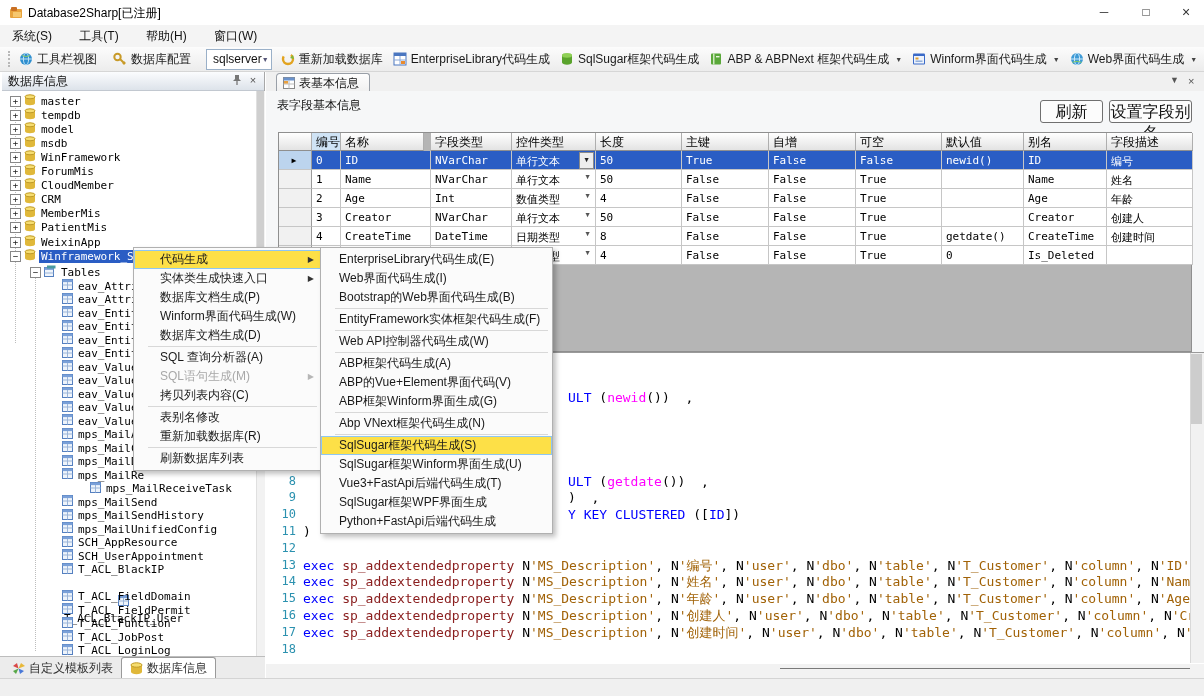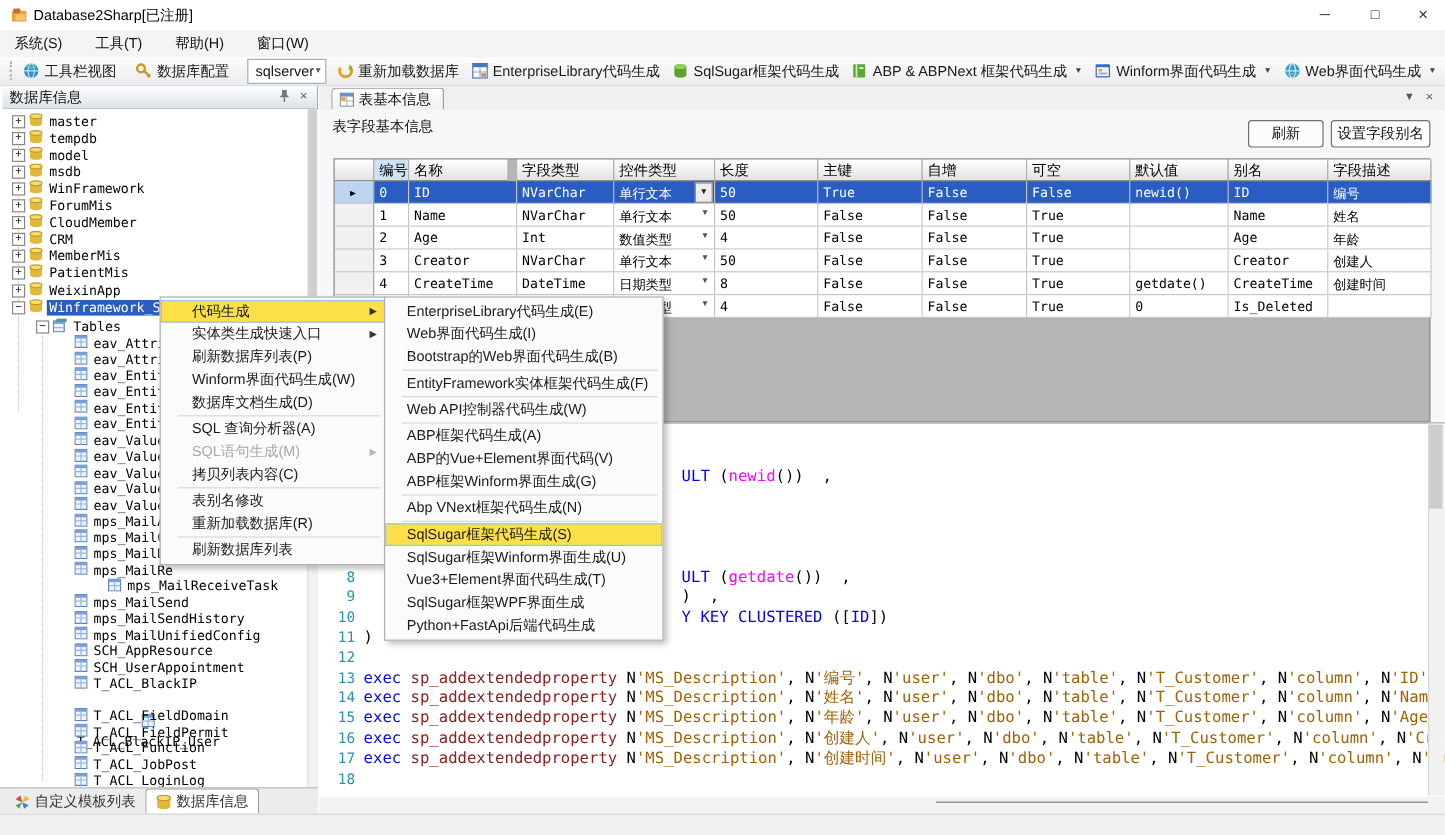--- a/index.html
+++ b/index.html
@@ -43,21 +43,21 @@
              display:flex;align-items:flex-end;padding-left:4px;box-sizing:border-box}
   .btab{display:inline-flex;align-items:center;gap:4px;height:20px;padding:0 8px;font-size:12px;color:#333}
   .btab.active{background:#fff;border:1px solid #9a9a9a;border-bottom:none;border-radius:3px 3px 0 0}
   
   #tabstrip{left:266px;top:72px;width:938px;height:19px;background:#f0f0f0;border-bottom:1px solid #b9b9b9}
   #doc-tab{left:276px;top:73px;height:18px;background:linear-gradient(#fefefe,#f0f0f0);border:1px solid #9aa0a8;
            border-bottom:none;border-radius:4px 3px 0 0;display:flex;align-items:center;gap:4px;padding:0 10px 0 6px;font-size:12px}
   .striptool{top:75px;color:#555;font-size:9px}
   #panel{left:266px;top:91px;width:938px;height:587px;background:#f6f7f8}
   #panel-label{left:277px;top:97px;font-size:12px;color:#111}
-  .pbtn{top:100px;height:23px;background:#fcfcfc;border:1px solid #707070;border-radius:3px;font-size:12px;
+  .pbtn{top:100px;height:23px;background:#fcfcfc;border:1px solid #707070;border-radius:3px;font-size:16px;
         text-align:center;line-height:21px;box-sizing:border-box}
   
   #grid{left:278px;top:132px;width:914px;height:220px;background:#b5b5b5;border:1px solid #8f8f8f;box-sizing:border-box}
   .gcell{position:absolute;box-sizing:border-box;border-right:1px solid #c6c6c6;border-bottom:1px solid #c6c6c6;
          font:11px "DejaVu Sans Mono",monospace;padding:3px 2px 0 4px;white-space:nowrap;overflow:hidden;background:#fff;color:#000}
   .ghead{background:linear-gradient(#ffffff,#e3e3e3);border-right:1px solid #aeaeae;border-bottom:1px solid #8f8f8f;
          font:12px "Liberation Sans",sans-serif;padding-top:1px}
   .ghead.sorted{background:#cfe3f5}
   .rowhdr{background:#f1f1f1;border-right:1px solid #9a9a9a;text-align:center;padding-left:0}
   .selrow .gcell{background:#2a5dc4;color:#fff}
@@ -744,21 +744,21 @@
 <div class="abs" id="code-scroll"></div>
 <div class="abs" id="code-thumb"></div>
 <div class="abs" id="bottomstrip"></div>
 <div class="abs" id="hline"></div>
 
 <div class="abs" id="statusbar"></div>
 
 <div class="menu" id="menu1">
     <div class="mi hi">代码生成<span class="ar">▶</span></div>
     <div class="mi">实体类生成快速入口<span class="ar">▶</span></div>
-    <div class="mi">刷新数据库列表(P)</div>
+    <div class="mi">数据库文档生成(P)</div>
     <div class="mi">Winform界面代码生成(W)</div>
     <div class="mi">数据库文档生成(D)</div>
     <div class="msep"></div>
     <div class="mi">SQL 查询分析器(A)</div>
     <div class="mi dis">SQL语句生成(M)<span class="ar">▶</span></div>
     <div class="mi">拷贝列表内容(C)</div>
     <div class="msep"></div>
     <div class="mi">表别名修改</div>
     <div class="mi">重新加载数据库(R)</div>
     <div class="msep"></div>
@@ -774,16 +774,16 @@
     <div class="mi">Web API控制器代码生成(W)</div>
     <div class="msep"></div>
     <div class="mi">ABP框架代码生成(A)</div>
     <div class="mi">ABP的Vue+Element界面代码(V)</div>
     <div class="mi">ABP框架Winform界面生成(G)</div>
     <div class="msep"></div>
     <div class="mi">Abp VNext框架代码生成(N)</div>
     <div class="msep"></div>
     <div class="mi hi">SqlSugar框架代码生成(S)</div>
     <div class="mi">SqlSugar框架Winform界面生成(U)</div>
-    <div class="mi">Vue3+Element界面代码生成(T)</div>
+    <div class="mi">Vue3+FastApi后端代码生成(T)</div>
     <div class="mi">SqlSugar框架WPF界面生成</div>
     <div class="mi">Python+FastApi后端代码生成</div>
   </div>
 
 </body></html>

